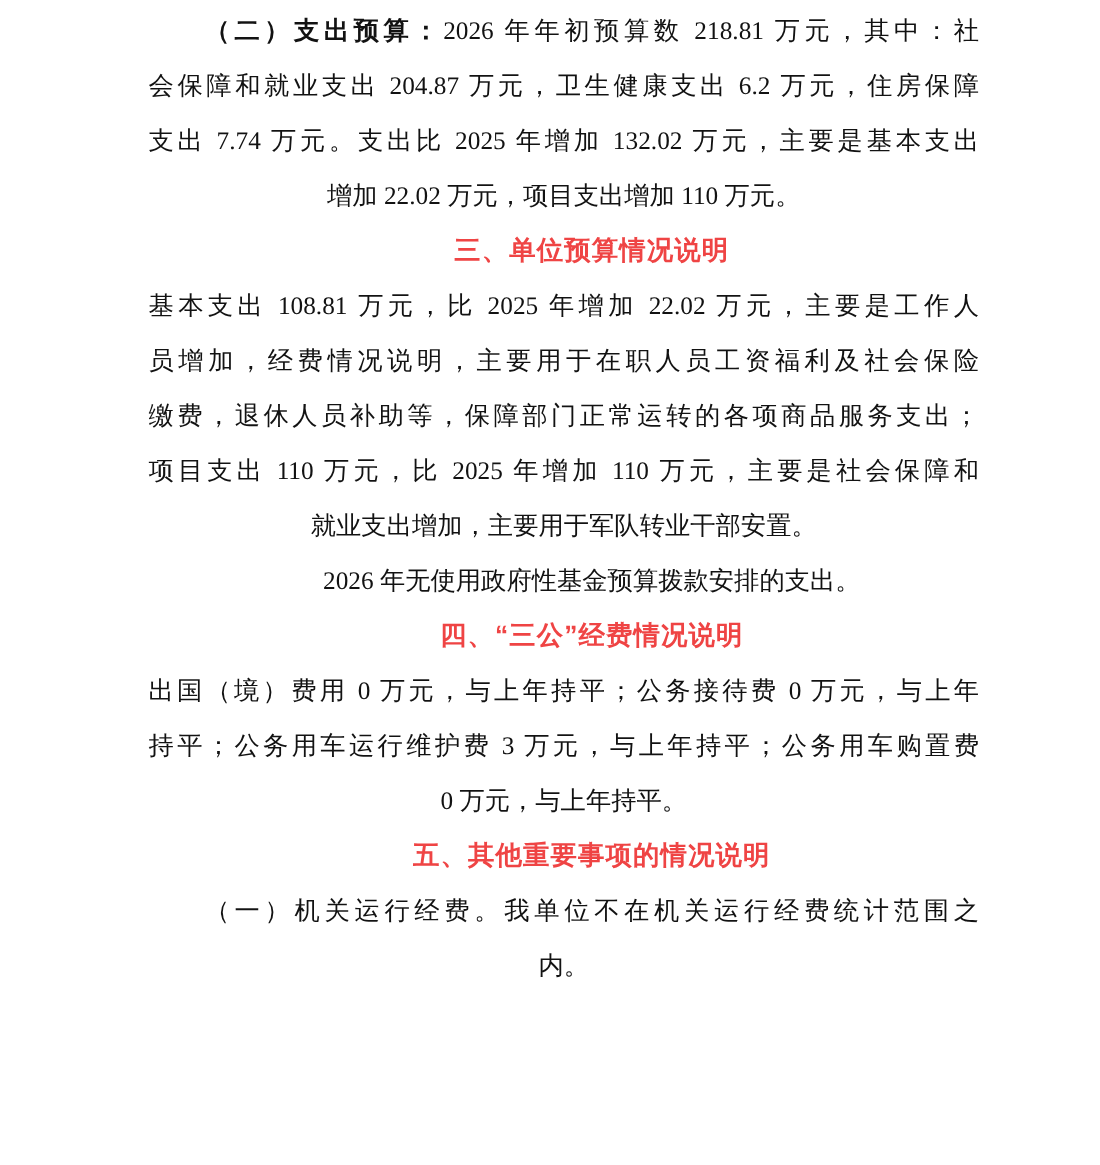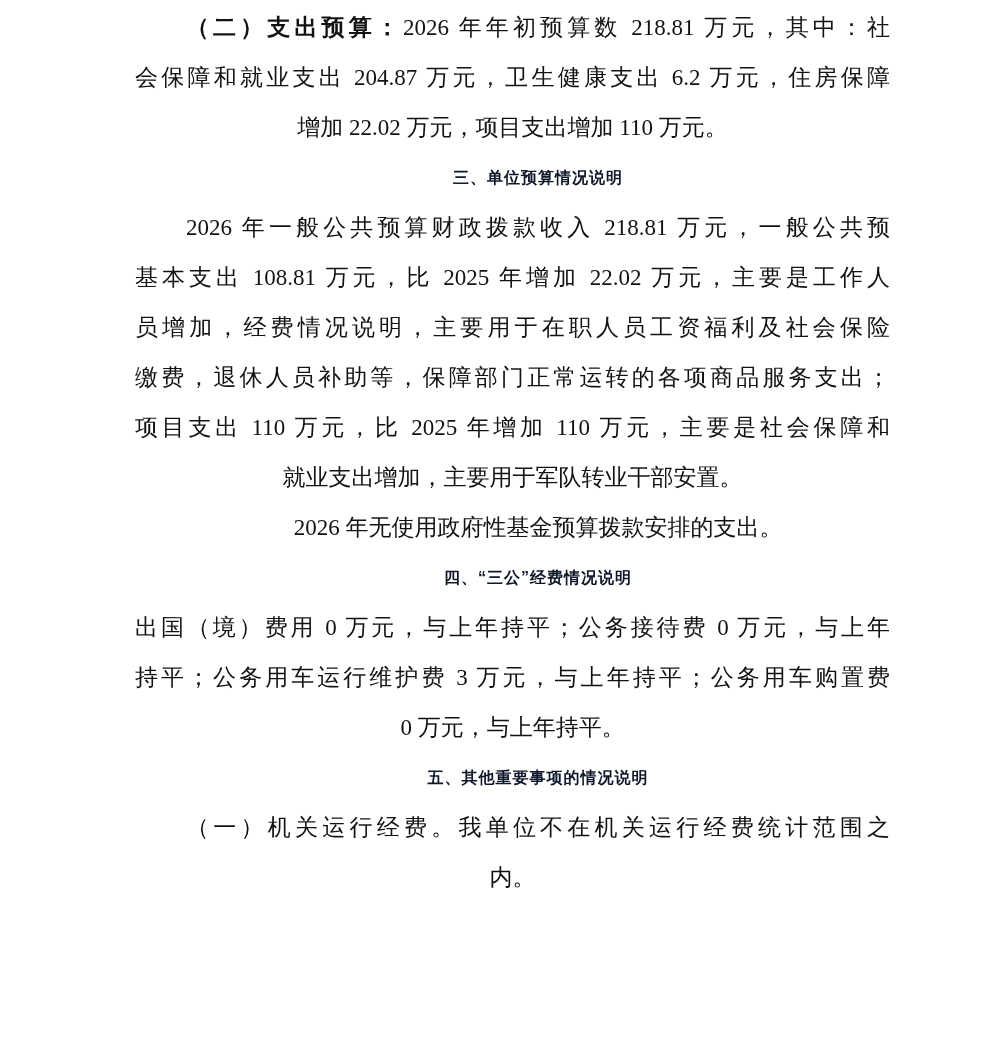--- a/index.html
+++ b/index.html
@@ -34,37 +34,37 @@
     text-align: justify;
     text-align-last: justify;
     text-justify: inter-character;
   }
   .line.indent {
     text-indent: 51px;
   }
   .line.heading {
     font-family: "Liberation Sans", "DejaVu Sans", sans-serif;
     font-weight: 700;
-    font-size: 16px;
-    color: #0f172a;
+    font-size: 24px;
+    color: #ef4444;
     letter-spacing: 1px;
   }
   .bold-lead {
     font-weight: 700;
   }
 </style>
 </head>
 <body>
 
 <div class="page">
     <div class="line indent justify"><span class="bold-lead">（二）支出预算：</span>2026 年年初预算数 218.81 万元，其中：社</div>
     <div class="line justify">会保障和就业支出 204.87 万元，卫生健康支出 6.2 万元，住房保障</div>
+    <div class="line justify">支出 7.74 万元。支出比 2025 年增加 132.02 万元，主要是基本支出</div>
     <div class="line">增加 22.02 万元，项目支出增加 110 万元。</div>
     <div class="line heading indent">三、单位预算情况说明</div>
-    <div class="line indent justify">2026 年一般公共预算财政拨款收入 218.81 万元，一般公共预</div>
     <div class="line justify">基本支出 108.81 万元，比 2025 年增加 22.02 万元，主要是工作人</div>
     <div class="line justify">员增加，经费情况说明，主要用于在职人员工资福利及社会保险</div>
     <div class="line justify">缴费，退休人员补助等，保障部门正常运转的各项商品服务支出；</div>
     <div class="line justify">项目支出 110 万元，比 2025 年增加 110 万元，主要是社会保障和</div>
     <div class="line">就业支出增加，主要用于军队转业干部安置。</div>
     <div class="line indent">2026 年无使用政府性基金预算拨款安排的支出。</div>
     <div class="line heading indent">四、“三公”经费情况说明</div>
     <div class="line justify">出国（境）费用 0 万元，与上年持平；公务接待费 0 万元，与上年</div>
     <div class="line justify">持平；公务用车运行维护费 3 万元，与上年持平；公务用车购置费</div>
     <div class="line">0 万元，与上年持平。</div>

